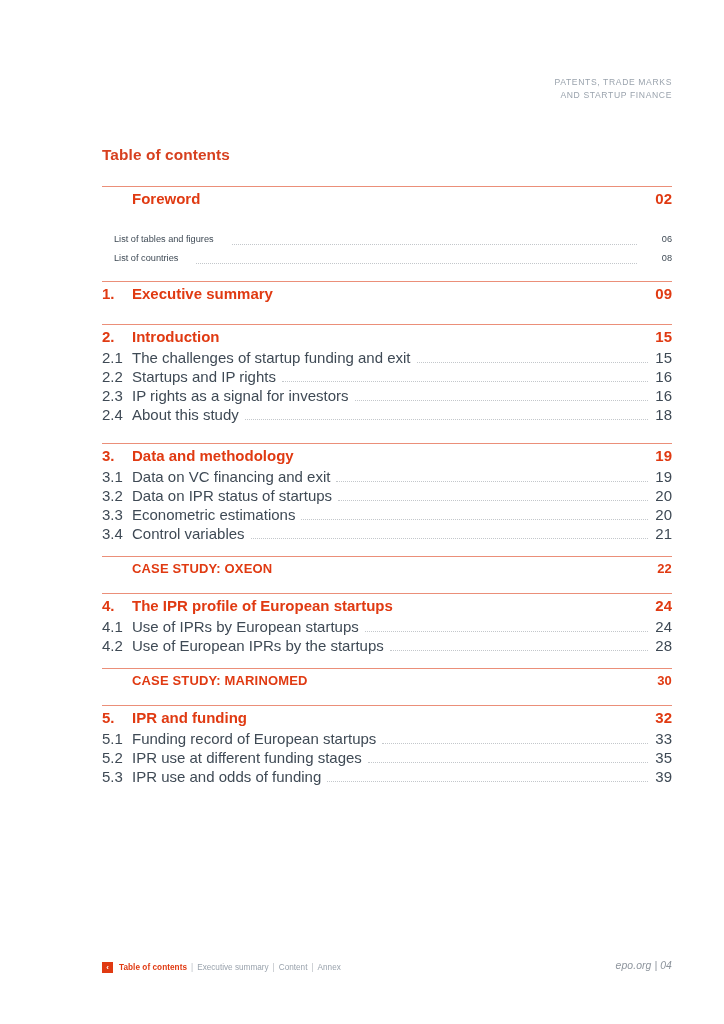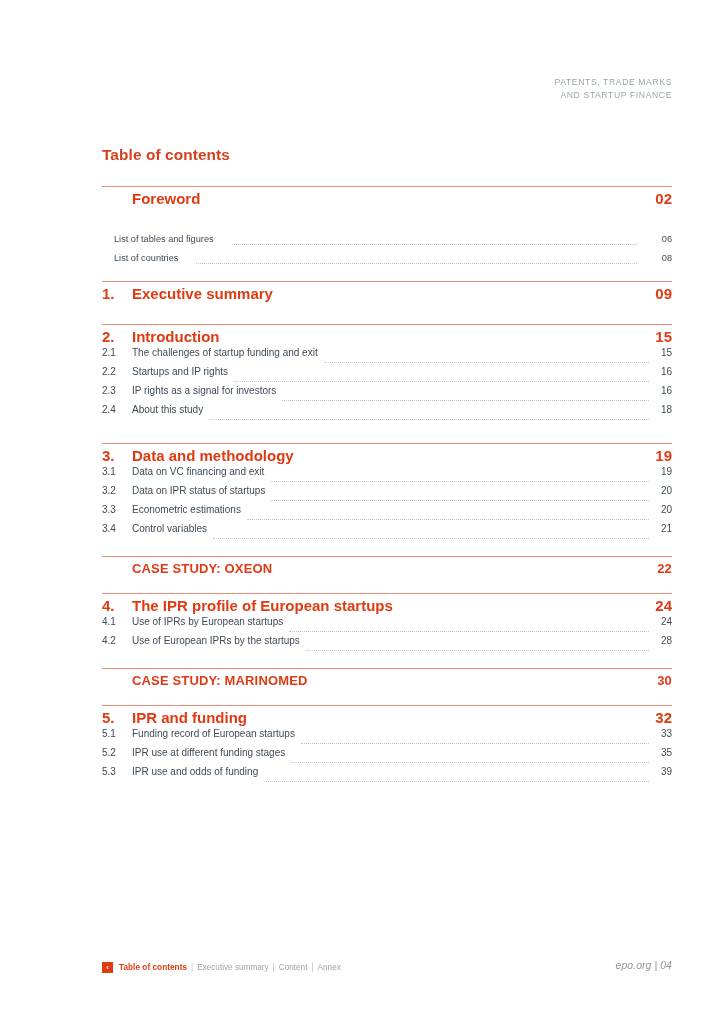--- a/index.html
+++ b/index.html
@@ -122,23 +122,23 @@
     font-size: 13px;
     height: 22px;
     align-items: center;
     letter-spacing: 0.15px;
   }
   .row.casestudy .leader::after { border-top: none; }
 
   
   .row.sub {
     color: #3f4a55;
-    font-size: 10px;
+    font-size: 15px;
     height: 19px;
-    align-items: flex-start;
+    align-items: flex-end;
   }
   .row.sub .num { color: #3f4a55; }
 
   
   .row.plain {
     color: #3f4a55;
     font-size: 9.2px;
     height: 19px;
     align-items: center;
     gap: 12px;

